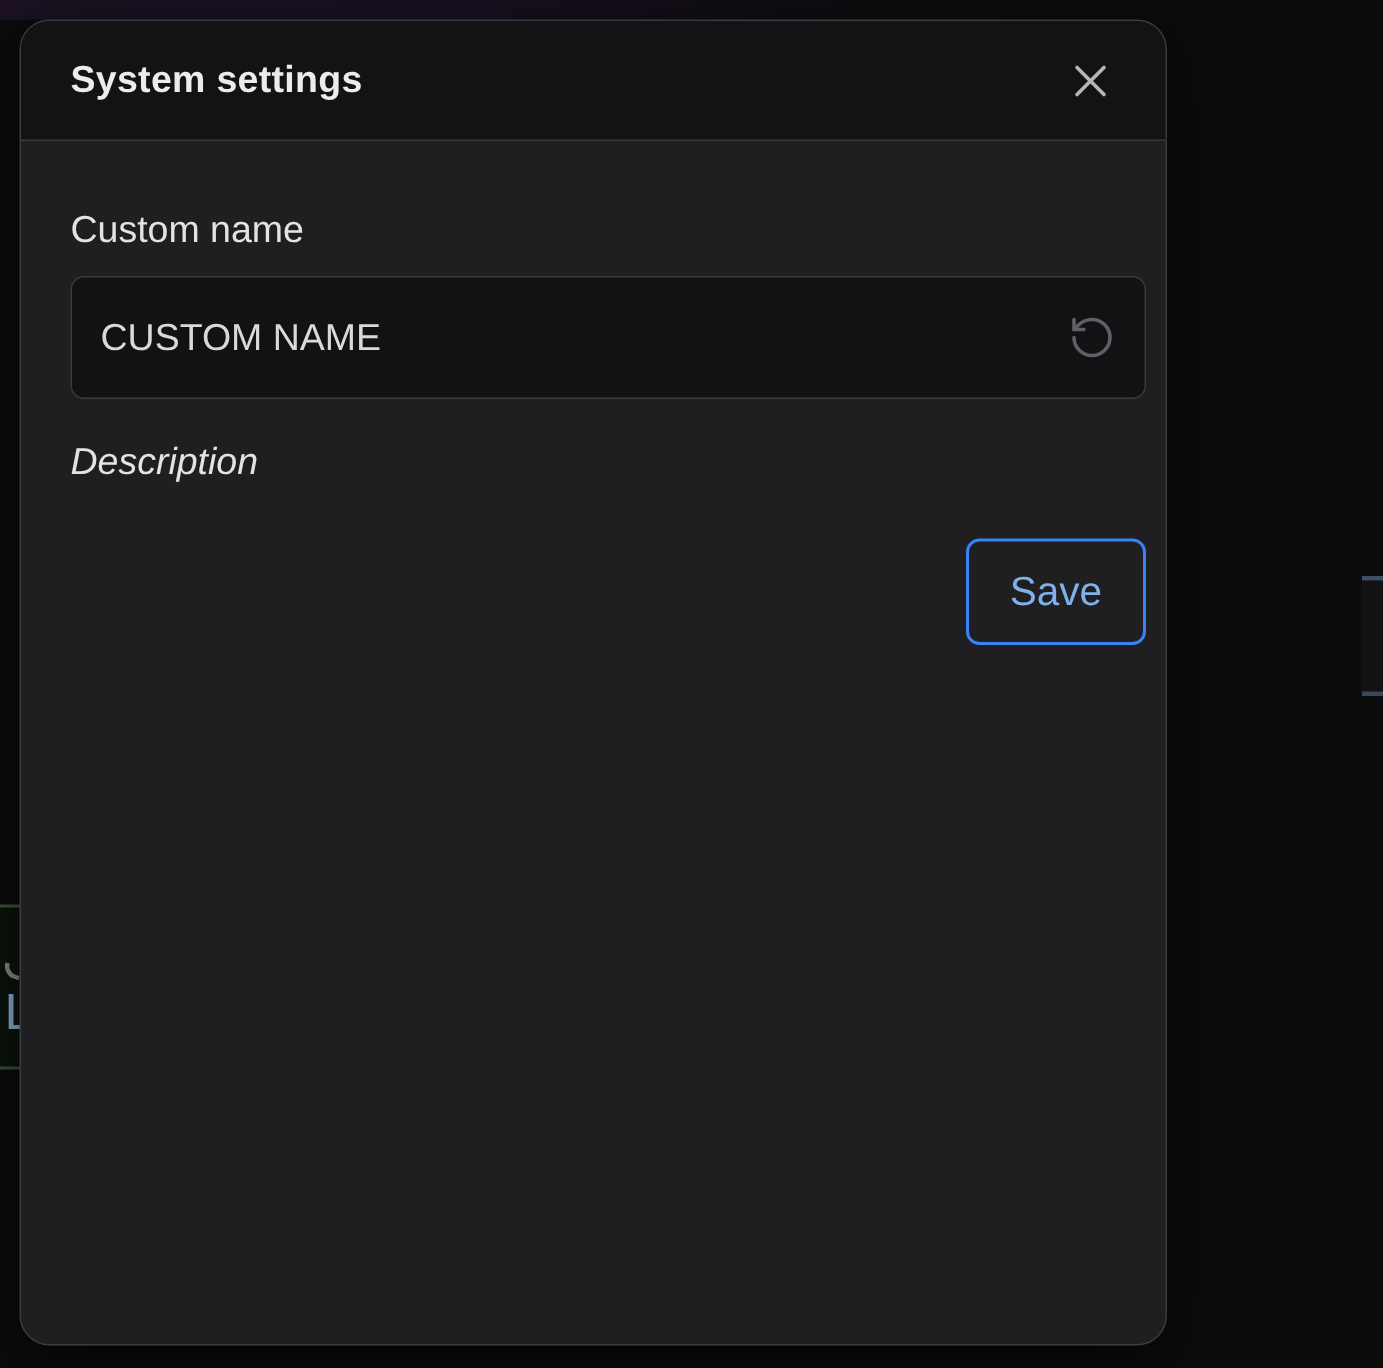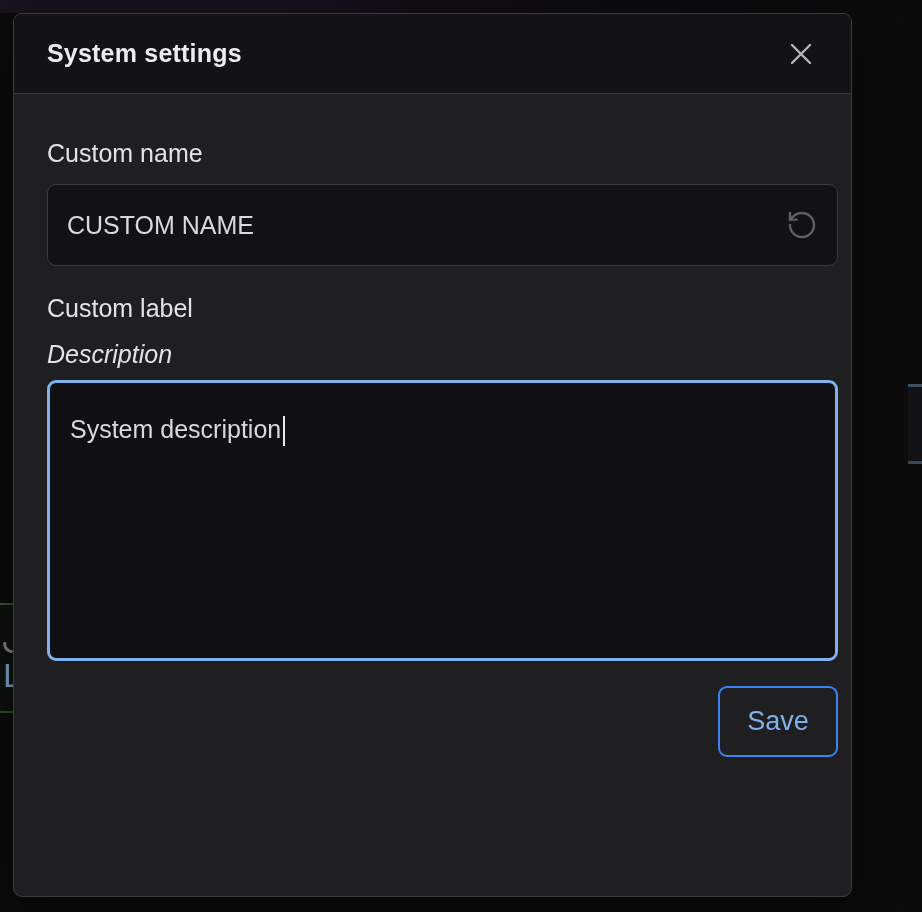--- a/index.html
+++ b/index.html
@@ -44,24 +44,24 @@
     position: absolute; right: 0; top: 384px; width: 14px; height: 3px;
     background: #3c4f63;
   }
   .bg-right-line2 {
     position: absolute; right: 0; top: 461px; width: 14px; height: 3px;
     background: #37485a;
   }
   
   .modal {
     position: absolute; left: 13px; top: 13px;
-    width: 839px; height: 884px;
+    width: 765px; height: 884px;
     background: #1f1f21;
     border: 1px solid #3c3c3e;
-    border-radius: 9px;
+    border-radius: 20px;
     box-shadow: 0 10px 40px rgba(0,0,0,0.65);
     display: flex; flex-direction: column;
     overflow: hidden;
   }
   .modal-header {
     height: 80px; flex: 0 0 80px;
     background: #131315;
     border-bottom: 1px solid #3a3a3c;
     display: flex; align-items: center; justify-content: space-between;
     padding: 0 30px 0 33px;
@@ -177,25 +177,21 @@
       <button class="input-icon-btn">
         <span>
           <svg width="32" height="32" viewBox="0 0 24 24" fill="none" stroke="#606064" stroke-width="1.8" stroke-linecap="round" stroke-linejoin="round">
             <path d="M3 12a9 9 0 1 0 9-9 9.75 9.75 0 0 0-6.74 2.74L3 8"></path>
             <path d="M3 3v5h5"></path>
           </svg>
         </span>
       </button>
     </div>
 
-    <div class="field-label">Custom label</div>
 
     <div class="field-label" style="margin-bottom:10px;font-style:italic;">Description</div>
-    <div class="textarea-box">
-      <span>System description</span><span class="caret"></span>
-    </div>
 
     <div class="modal-footer">
       <button class="save-btn">Save</button>
     </div>
 
   </div>
 </div>
 
 </body></html>

